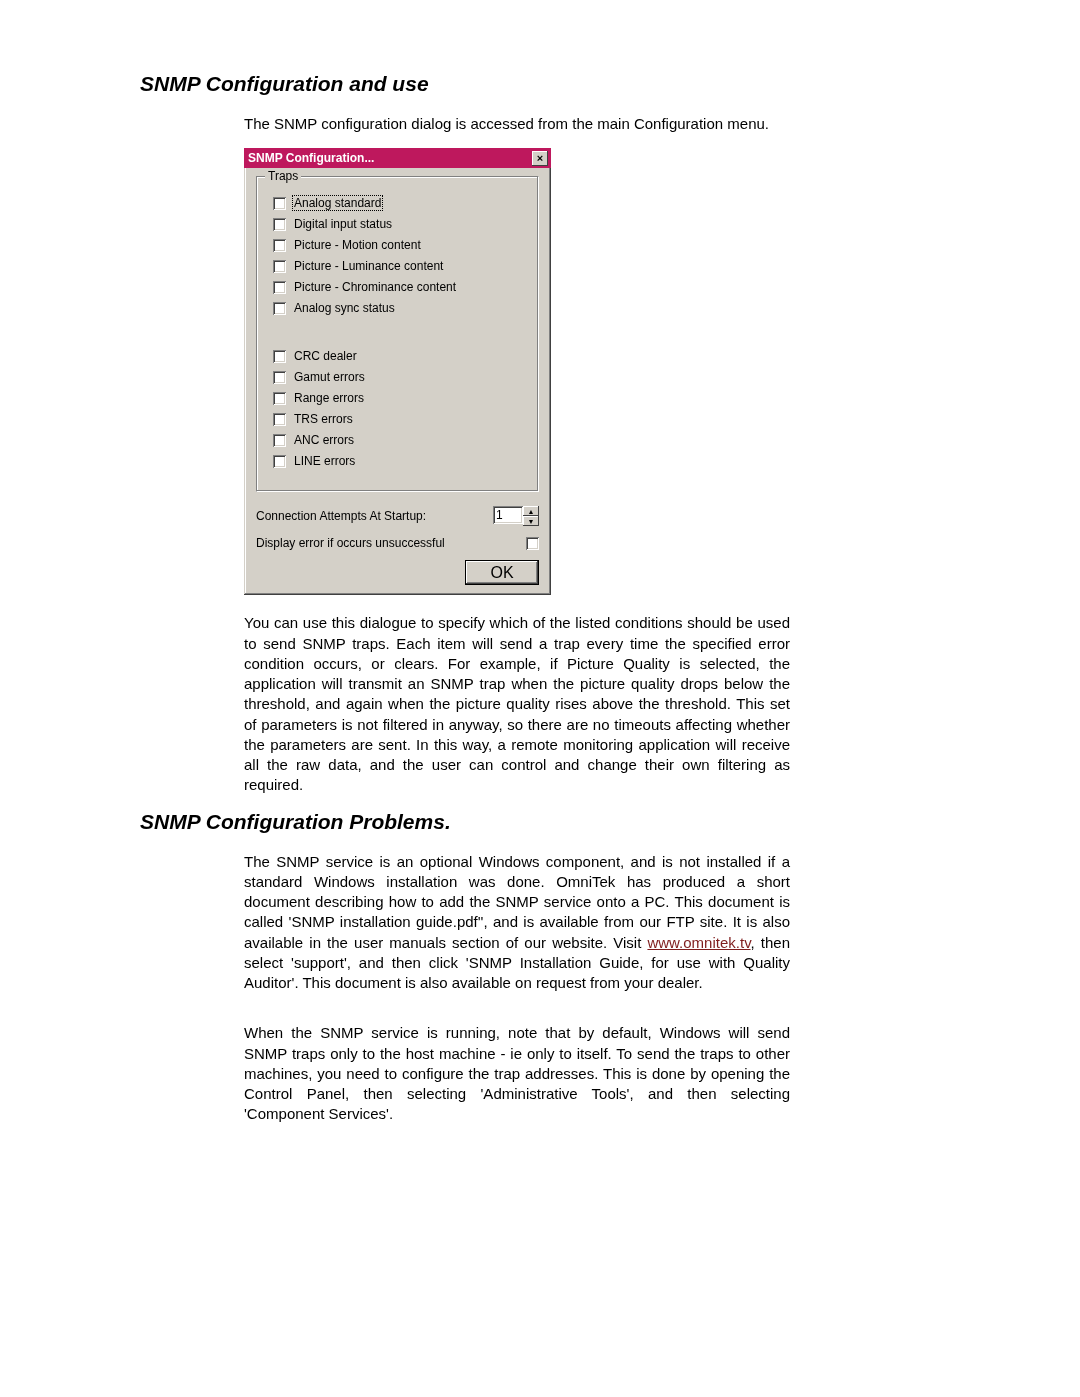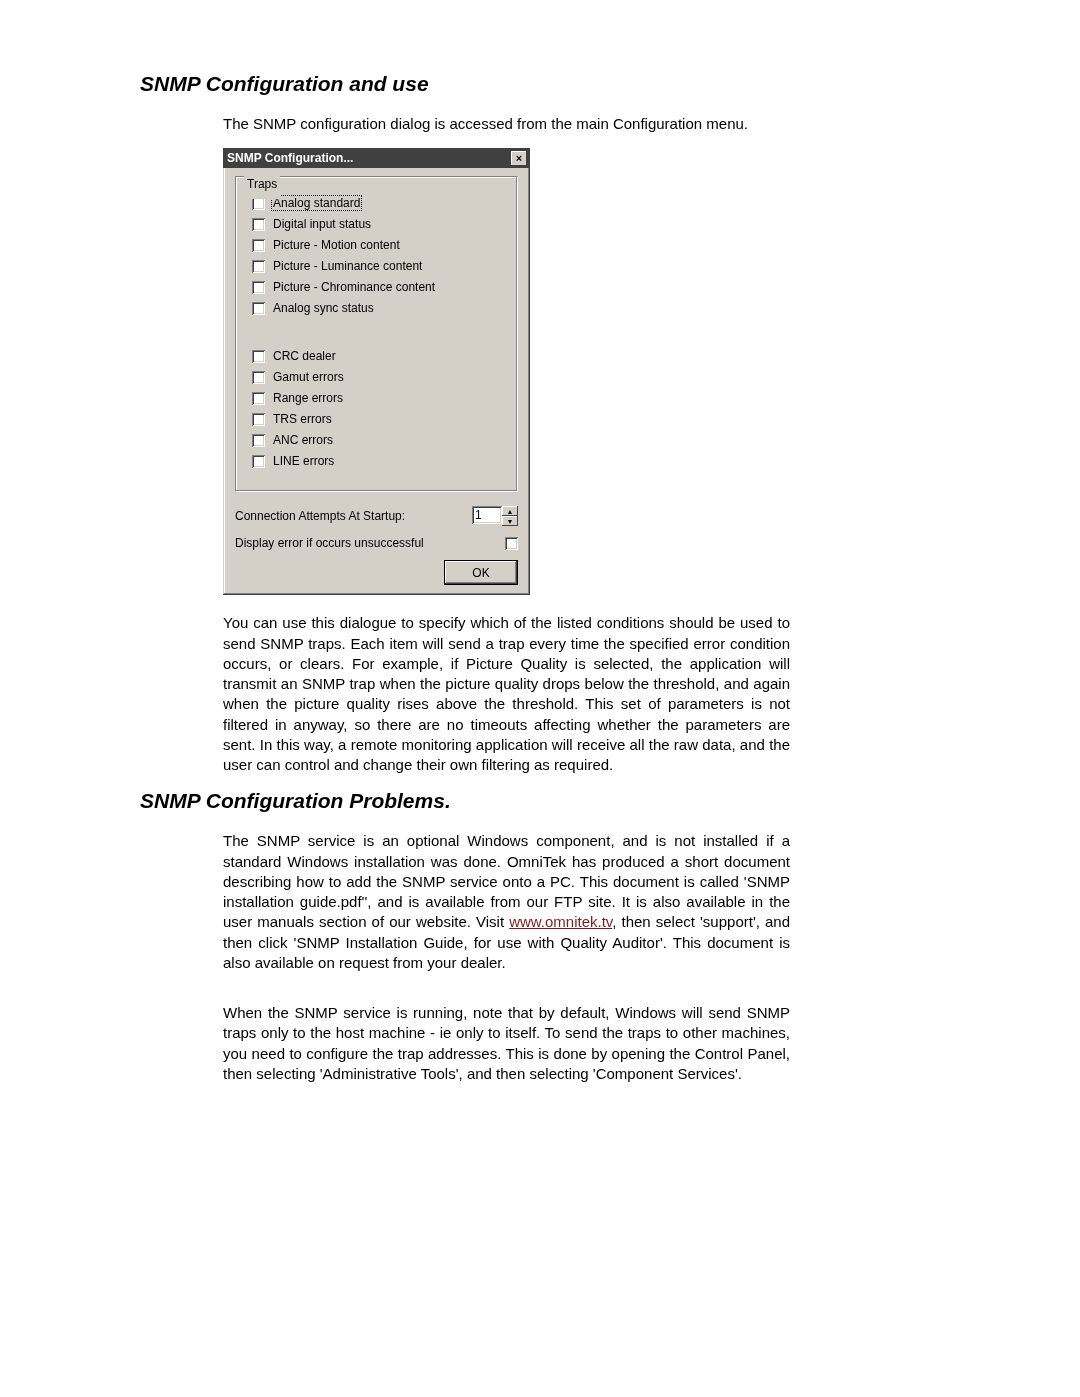--- a/index.html
+++ b/index.html
@@ -18,21 +18,21 @@
     padding: 72px 130px 50px 140px;
   }
   h2.section-heading {
     font-style: italic;
     font-weight: bold;
     font-size: 21px;
     margin: 0 0 18px 0;
     color: #000;
   }
   .indented-block {
-    margin-left: 83px;
+    margin-left: 104px;
   }
   p.body-text {
     font-size: 15px;
     line-height: 1.35;
     margin: 0 0 14px 0;
     text-align: justify;
   }
   a.hyperlink {
     color: #7f1d1d;
     text-decoration: underline;
@@ -53,21 +53,21 @@
     width: 307px;
     margin: 6px 0 18px 0;
     box-shadow: inset -1px -1px 0 #404040, inset 1px 1px 0 #d4d0c8,
                 inset -2px -2px 0 #808080, inset 2px 2px 0 #ffffff;
     background: #d4d0c8;
     font-family: Tahoma, Arial, sans-serif;
     font-size: 12px;
   }
   .titlebar {
     height: 20px;
-    background: #404040;
+    background: #be185d;
     color: #fff;
     display: flex;
     align-items: center;
     padding: 0 2px 0 4px;
     font-weight: bold;
     font-size: 12px;
   }
   .titlebar-text { flex: 1; }
   .titlebar-close {
     width: 16px;
@@ -94,21 +94,21 @@
     border-bottom-color: #fff;
     box-shadow: inset -1px -1px 0 #808080, inset 1px 1px 0 #fff;
     padding: 14px 10px 18px 16px;
     margin-bottom: 14px;
   }
   .groupbox-title {
     position: absolute;
     top: -8px;
     left: 8px;
     background: #d4d0c8;
-    padding: 8px 3px;
+    padding: 0 3px;
     font-size: 12px;
   }
   .check-row {
     display: flex;
     align-items: center;
     height: 18px;
     margin: 3px 0;
   }
   .check-row .box {
     width: 13px;
@@ -178,21 +178,21 @@
     justify-content: flex-end;
     margin-top: 10px;
   }
   .ok-button {
     width: 72px;
     height: 23px;
     background: #d4d0c8;
     border: 1px solid #000;
     box-shadow: inset -1px -1px 0 #404040, inset 1px 1px 0 #fff,
                 inset -2px -2px 0 #808080, inset 2px 2px 0 #d4d0c8;
-    font-size: 12px;
+    font-size: 16px;
     display: flex;
     align-items: center;
     justify-content: center;
     font-family: Tahoma, Arial, sans-serif;
   }
 </style>
 </head>
 <body>
 
 <div class="page">

